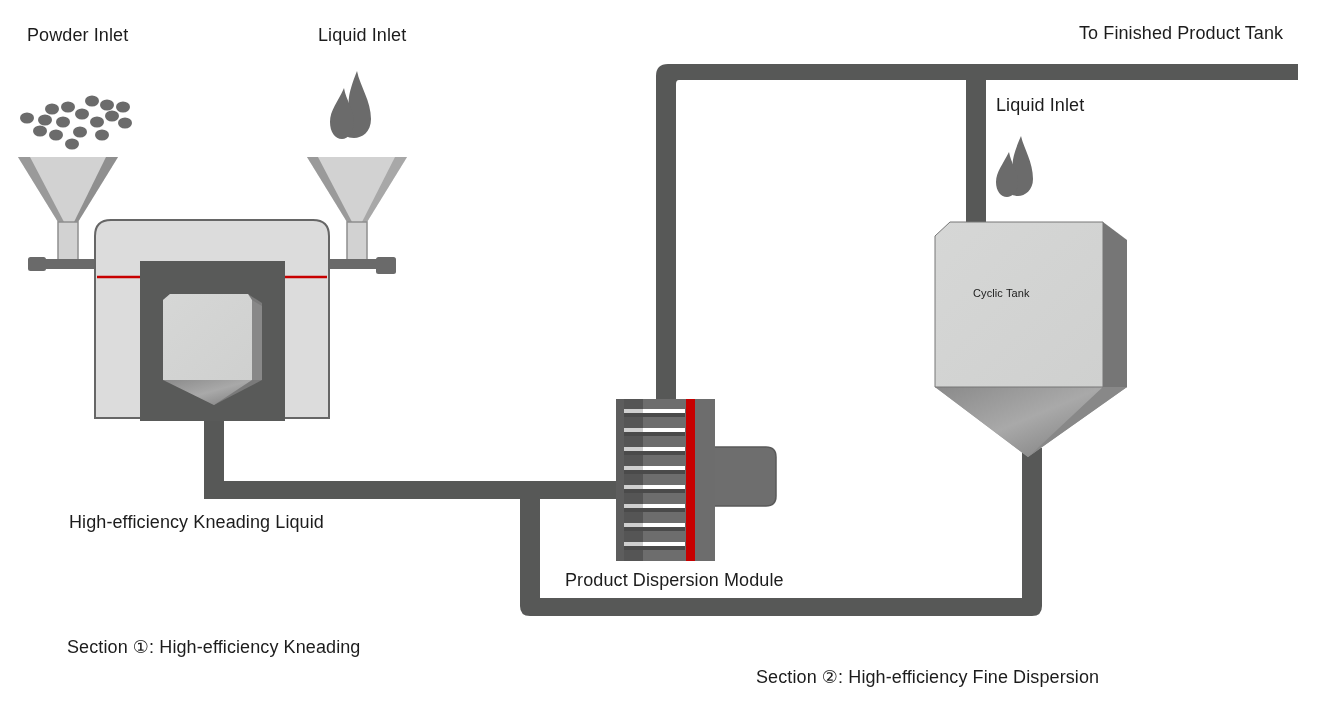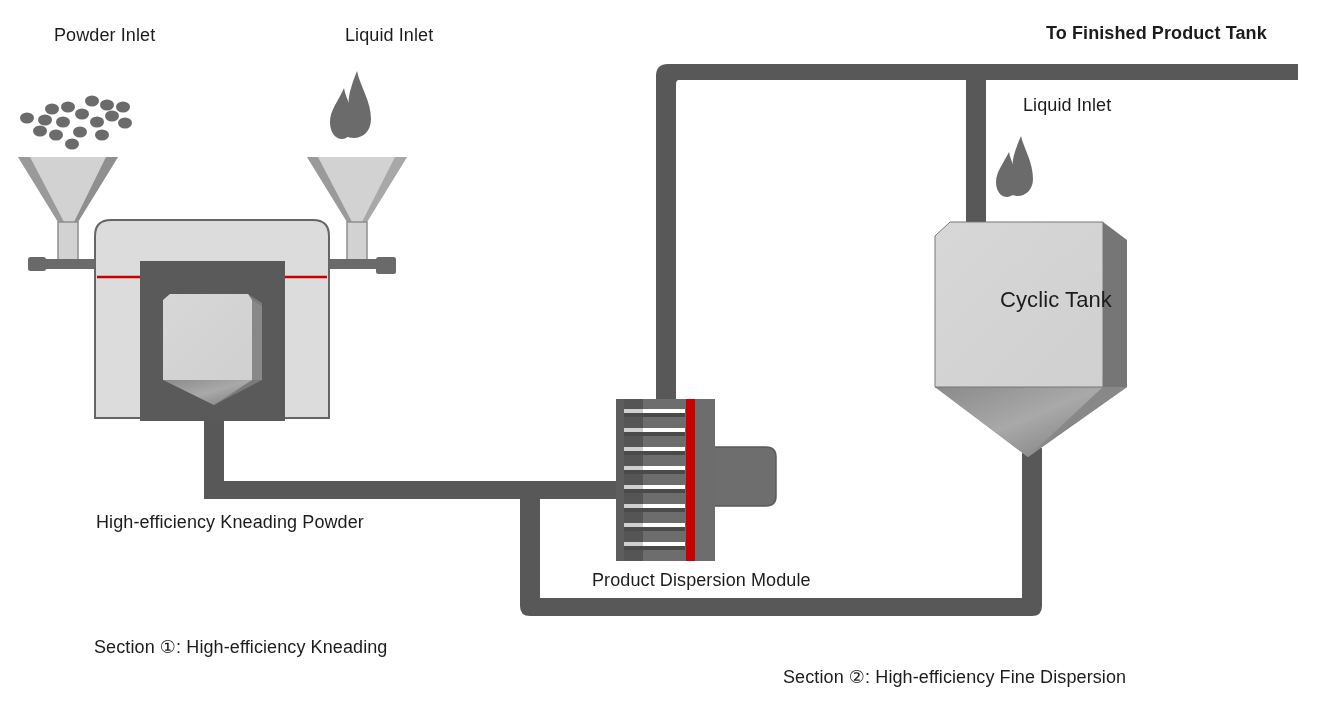--- a/index.html
+++ b/index.html
@@ -1,19 +1,19 @@
 <!DOCTYPE html>
 <html><head>
   <meta charset="utf-8">
   <style>
     html, body { margin: 0; padding: 0; background: #ffffff; }
     body { width: 1320px; height: 707px; position: relative; overflow: hidden; font-family: "Liberation Sans", "DejaVu Sans", sans-serif; color: #1a1a1a; }
     #diagram { position: absolute; left: 0; top: 0; width: 1320px; height: 707px; }
-    .lbl { position: absolute; font-size: 18px; white-space: nowrap; color: #1c1c1c; letter-spacing: 0.1px; margin-left: 27px; }
-    .lbl.tank { font-size: 22px; }
+    .lbl { position: absolute; font-size: 18px; white-space: nowrap; color: #1c1c1c; letter-spacing: 0.1px; }
+    .lbl.tank { font-size: 11px; }
   </style>
 </head>
 <body>
 
 <svg id="diagram" viewBox="0 0 1320 707" xmlns="http://www.w3.org/2000/svg">
   <defs>
     <linearGradient id="coneGrad" x1="0" y1="0" x2="1" y2="1">
       <stop offset="0" stop-color="#8a8a8a"></stop>
       <stop offset="0.5" stop-color="#a9a9a9"></stop>
       <stop offset="1" stop-color="#7a7a7a"></stop>
@@ -135,19 +135,19 @@
   </g>
 
   <g fill="#6b6b6b" transform="translate(996,132)">
     <path d="M25 4 C28 17 37 30 37 47 C37 58 29 64 22 64 C18 64 17 63 15 62 C20 55 21 48 18 40 C16 33 15 27 25 4 Z"></path>
     <path d="M13 20 C15 31 22 40 22 50 C22 60 16 65 11 65 C5 65 0 59 0 50 C0 40 7 32 13 20 Z"></path>
   </g>
 </svg>
 
 <div class="lbl" style="left:27px; top:25px;">Powder Inlet</div>
 <div class="lbl" style="left:318px; top:25px;">Liquid Inlet</div>
-<div class="lbl" style="left:1019px; top:23px;font-weight:bold;">To Finished Product Tank</div>
+<div class="lbl" style="left:1079px; top:23px;">To Finished Product Tank</div>
 <div class="lbl" style="left:996px; top:95px;">Liquid Inlet</div>
 <div class="lbl tank" style="left:973px; top:287px;">Cyclic Tank</div>
-<div class="lbl" style="left:69px; top:512px;">High-efficiency Kneading Powder</div>
+<div class="lbl" style="left:69px; top:512px;">High-efficiency Kneading Liquid</div>
 <div class="lbl" style="left:565px; top:570px;">Product Dispersion Module</div>
 <div class="lbl" style="left:67px; top:636px;">Section ①: High-efficiency Kneading</div>
 <div class="lbl" style="left:756px; top:666px;text-align:center;">Section ②: High-efficiency Fine Dispersion</div>
 
 </body></html>

